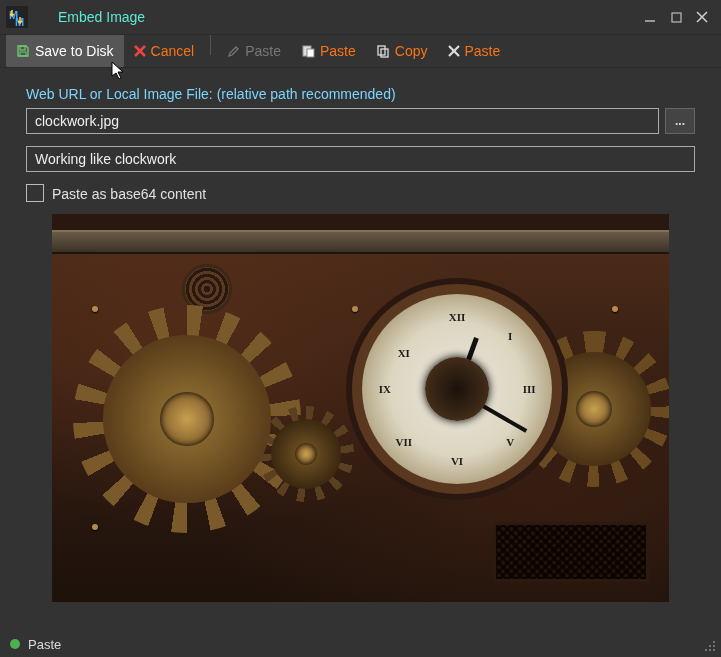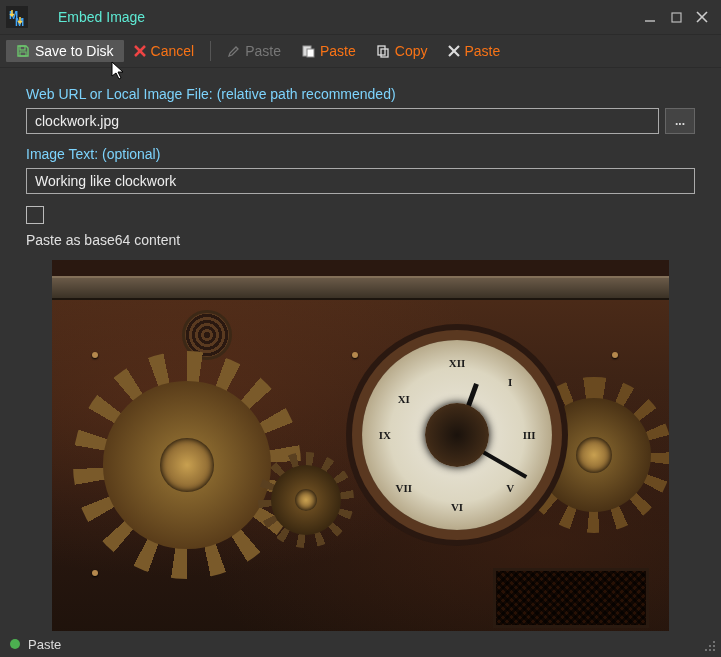--- a/index.html
+++ b/index.html
@@ -42,21 +42,20 @@
     display: flex;
     align-items: center;
     justify-content: center;
     color: #bbb;
     cursor: pointer;
     font-size: 13px;
   }
   .titlebar-btn.close { font-size: 15px; color:#ccc; }
   .toolbar {
     display: flex;
-    align-items: center;
     height: 32px;
     padding: 0 6px;
     background: #333;
     border-top: 1px solid #2b2b2b;
     border-bottom: 1px solid #2b2b2b;
     gap: 0px;
   }
   .tool-btn {
     display: flex;
     align-items: center;
@@ -112,24 +111,23 @@
     color: #ddd;
     display: flex;
     align-items: center;
     justify-content: center;
     cursor: pointer;
     font-weight: bold;
     font-size: 12px;
   }
   .checkbox-row {
     display: flex;
-    align-items: flex-start;
+    align-items: flex-end;
     margin-top: 10px;
     gap: 8px;
-    flex-direction: column;
   }
   .checkbox-box {
     width: 16px;
     height: 16px;
     border: 1px solid #bbb;
     background: #333;
     cursor: pointer;
   }
   .preview-wrap {
     padding: 6px 52px 0 52px;
@@ -385,21 +383,20 @@
 <div class="content">
 
   <div class="field-label">Web URL or Local Image File: (relative path recommended)</div>
   <div class="row">
     <input class="text-input" type="text" value="clockwork.jpg" style="">
     <div class="browse-btn">
         <span>...</span>
       </div>
   </div>
 
-  <div class="field-label">Image Text: (optional)</div>
   <div class="row">
     <input class="text-input" type="text" value="Working like clockwork" style="">
   </div>
 
   <div class="checkbox-row">
     <div class="checkbox-box"></div>
     <span>Paste as base64 content</span>
   </div>
 
 </div>

